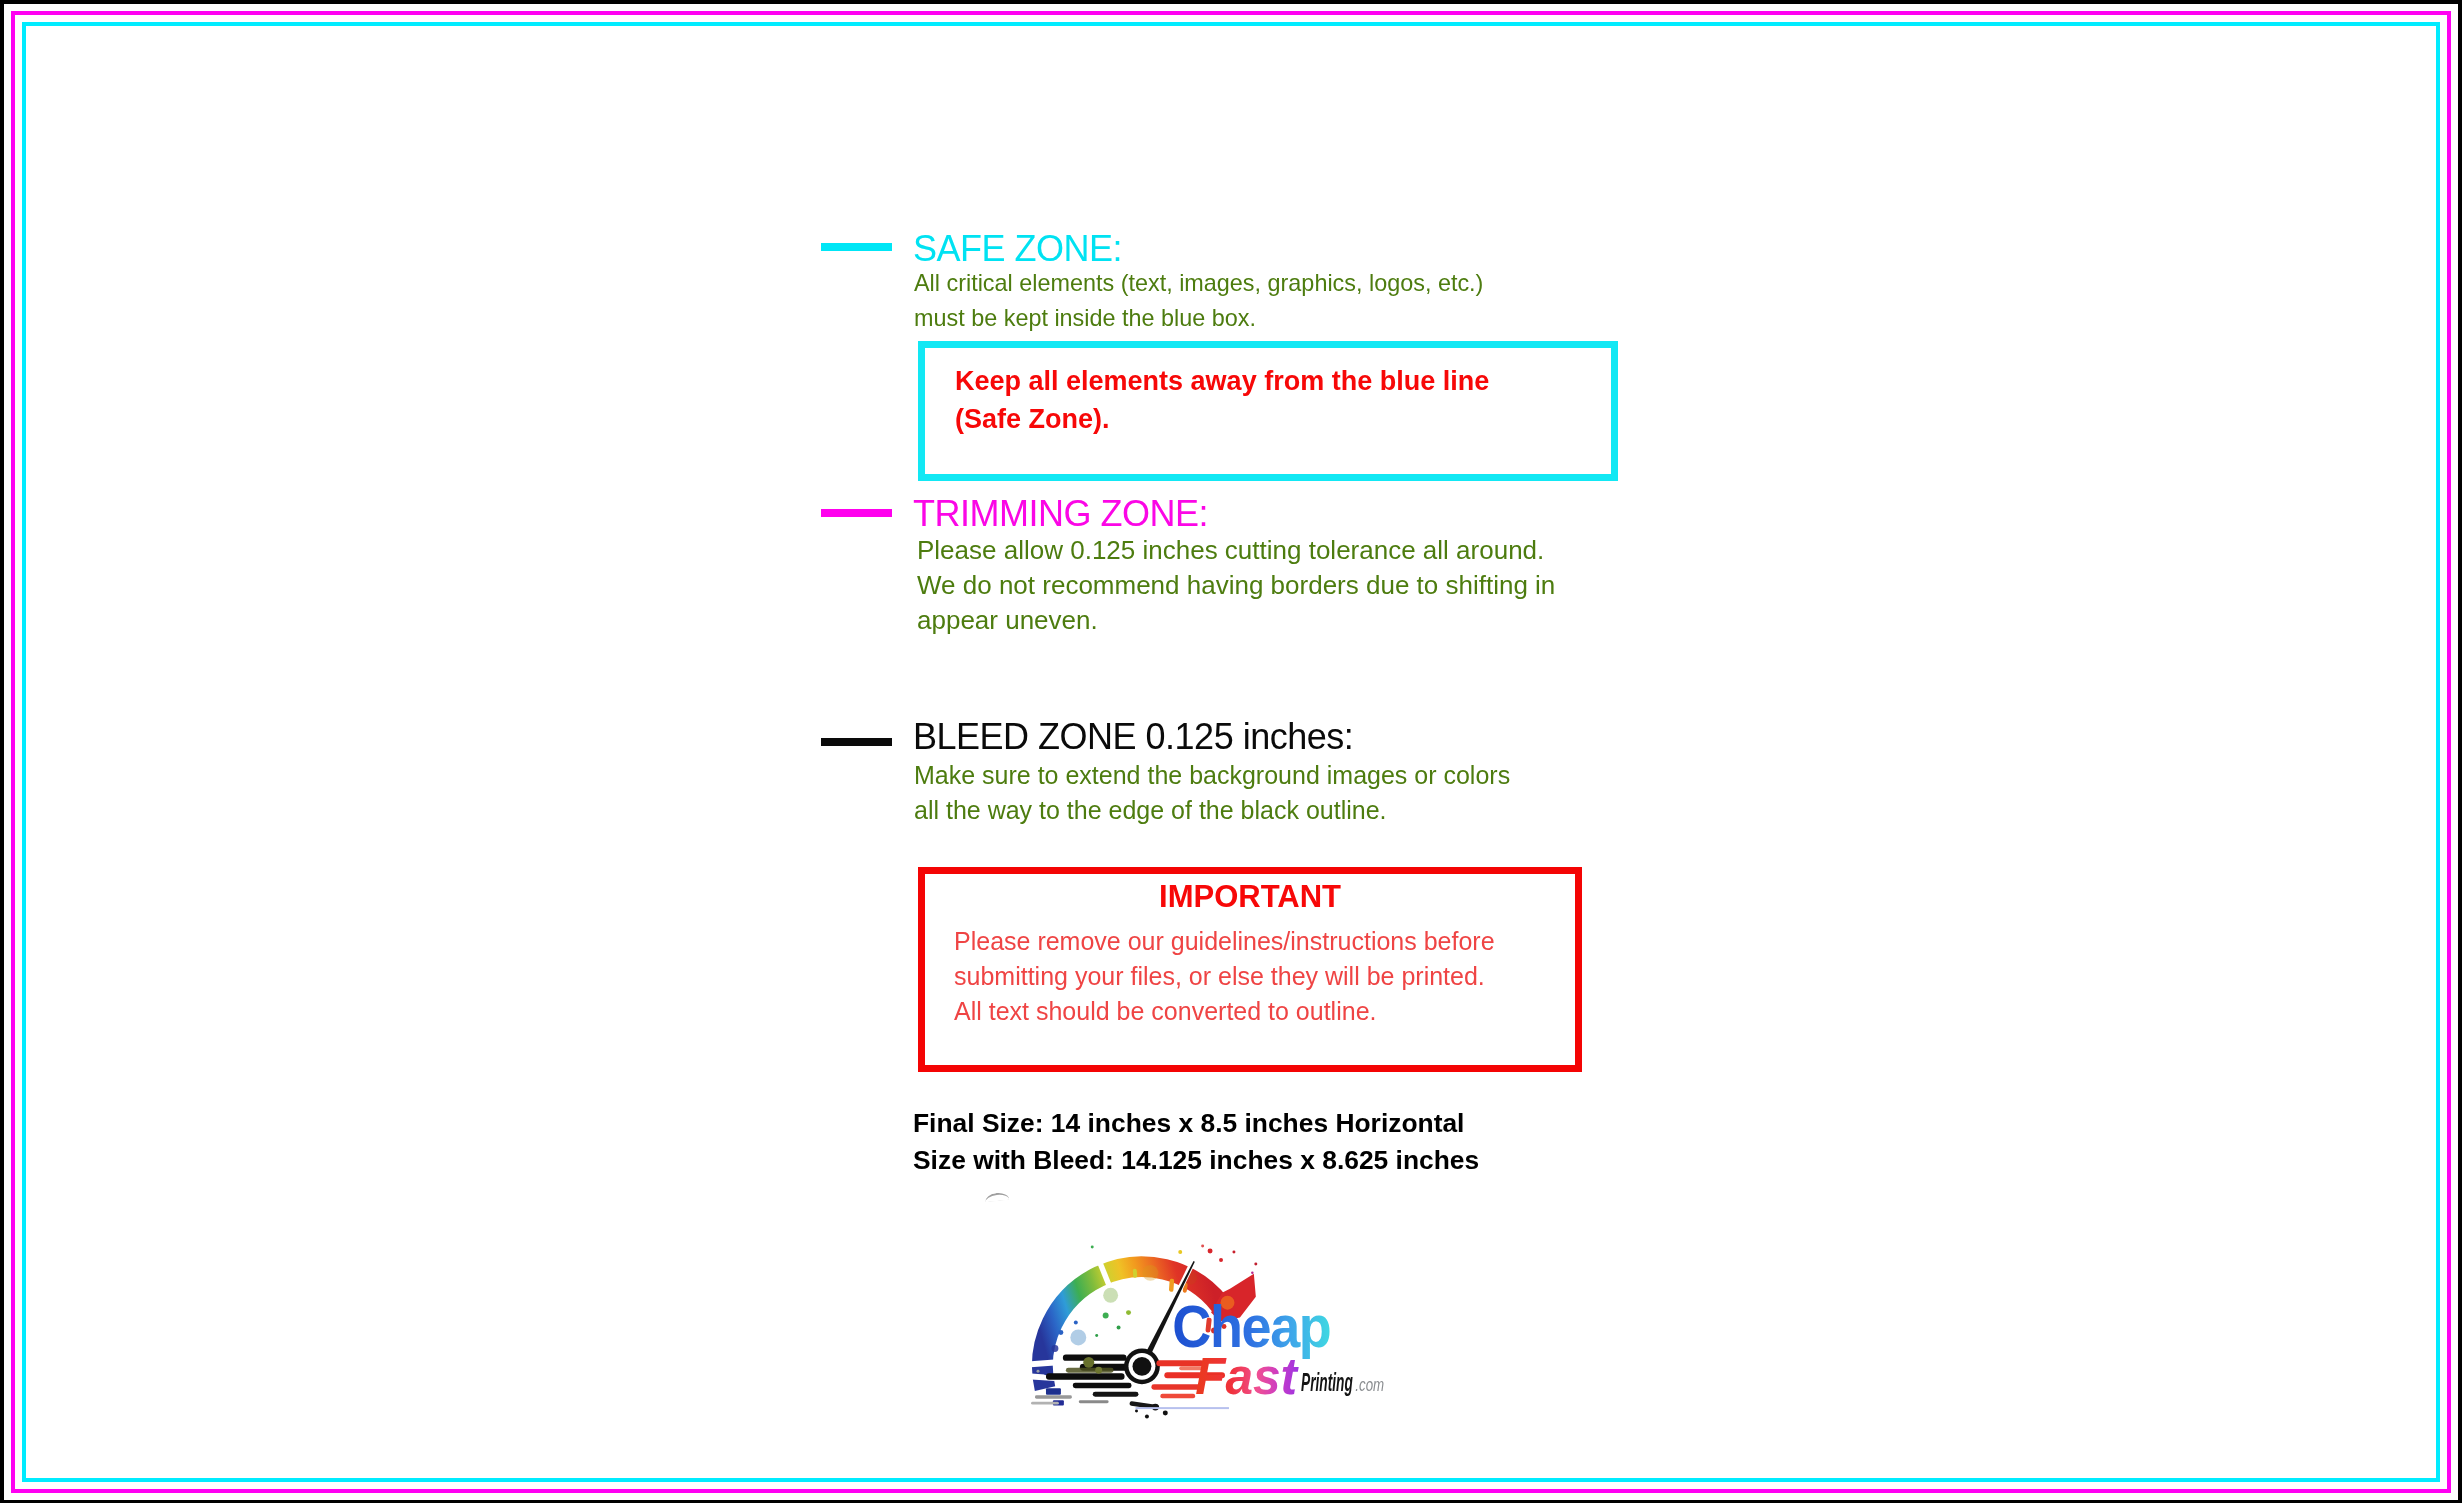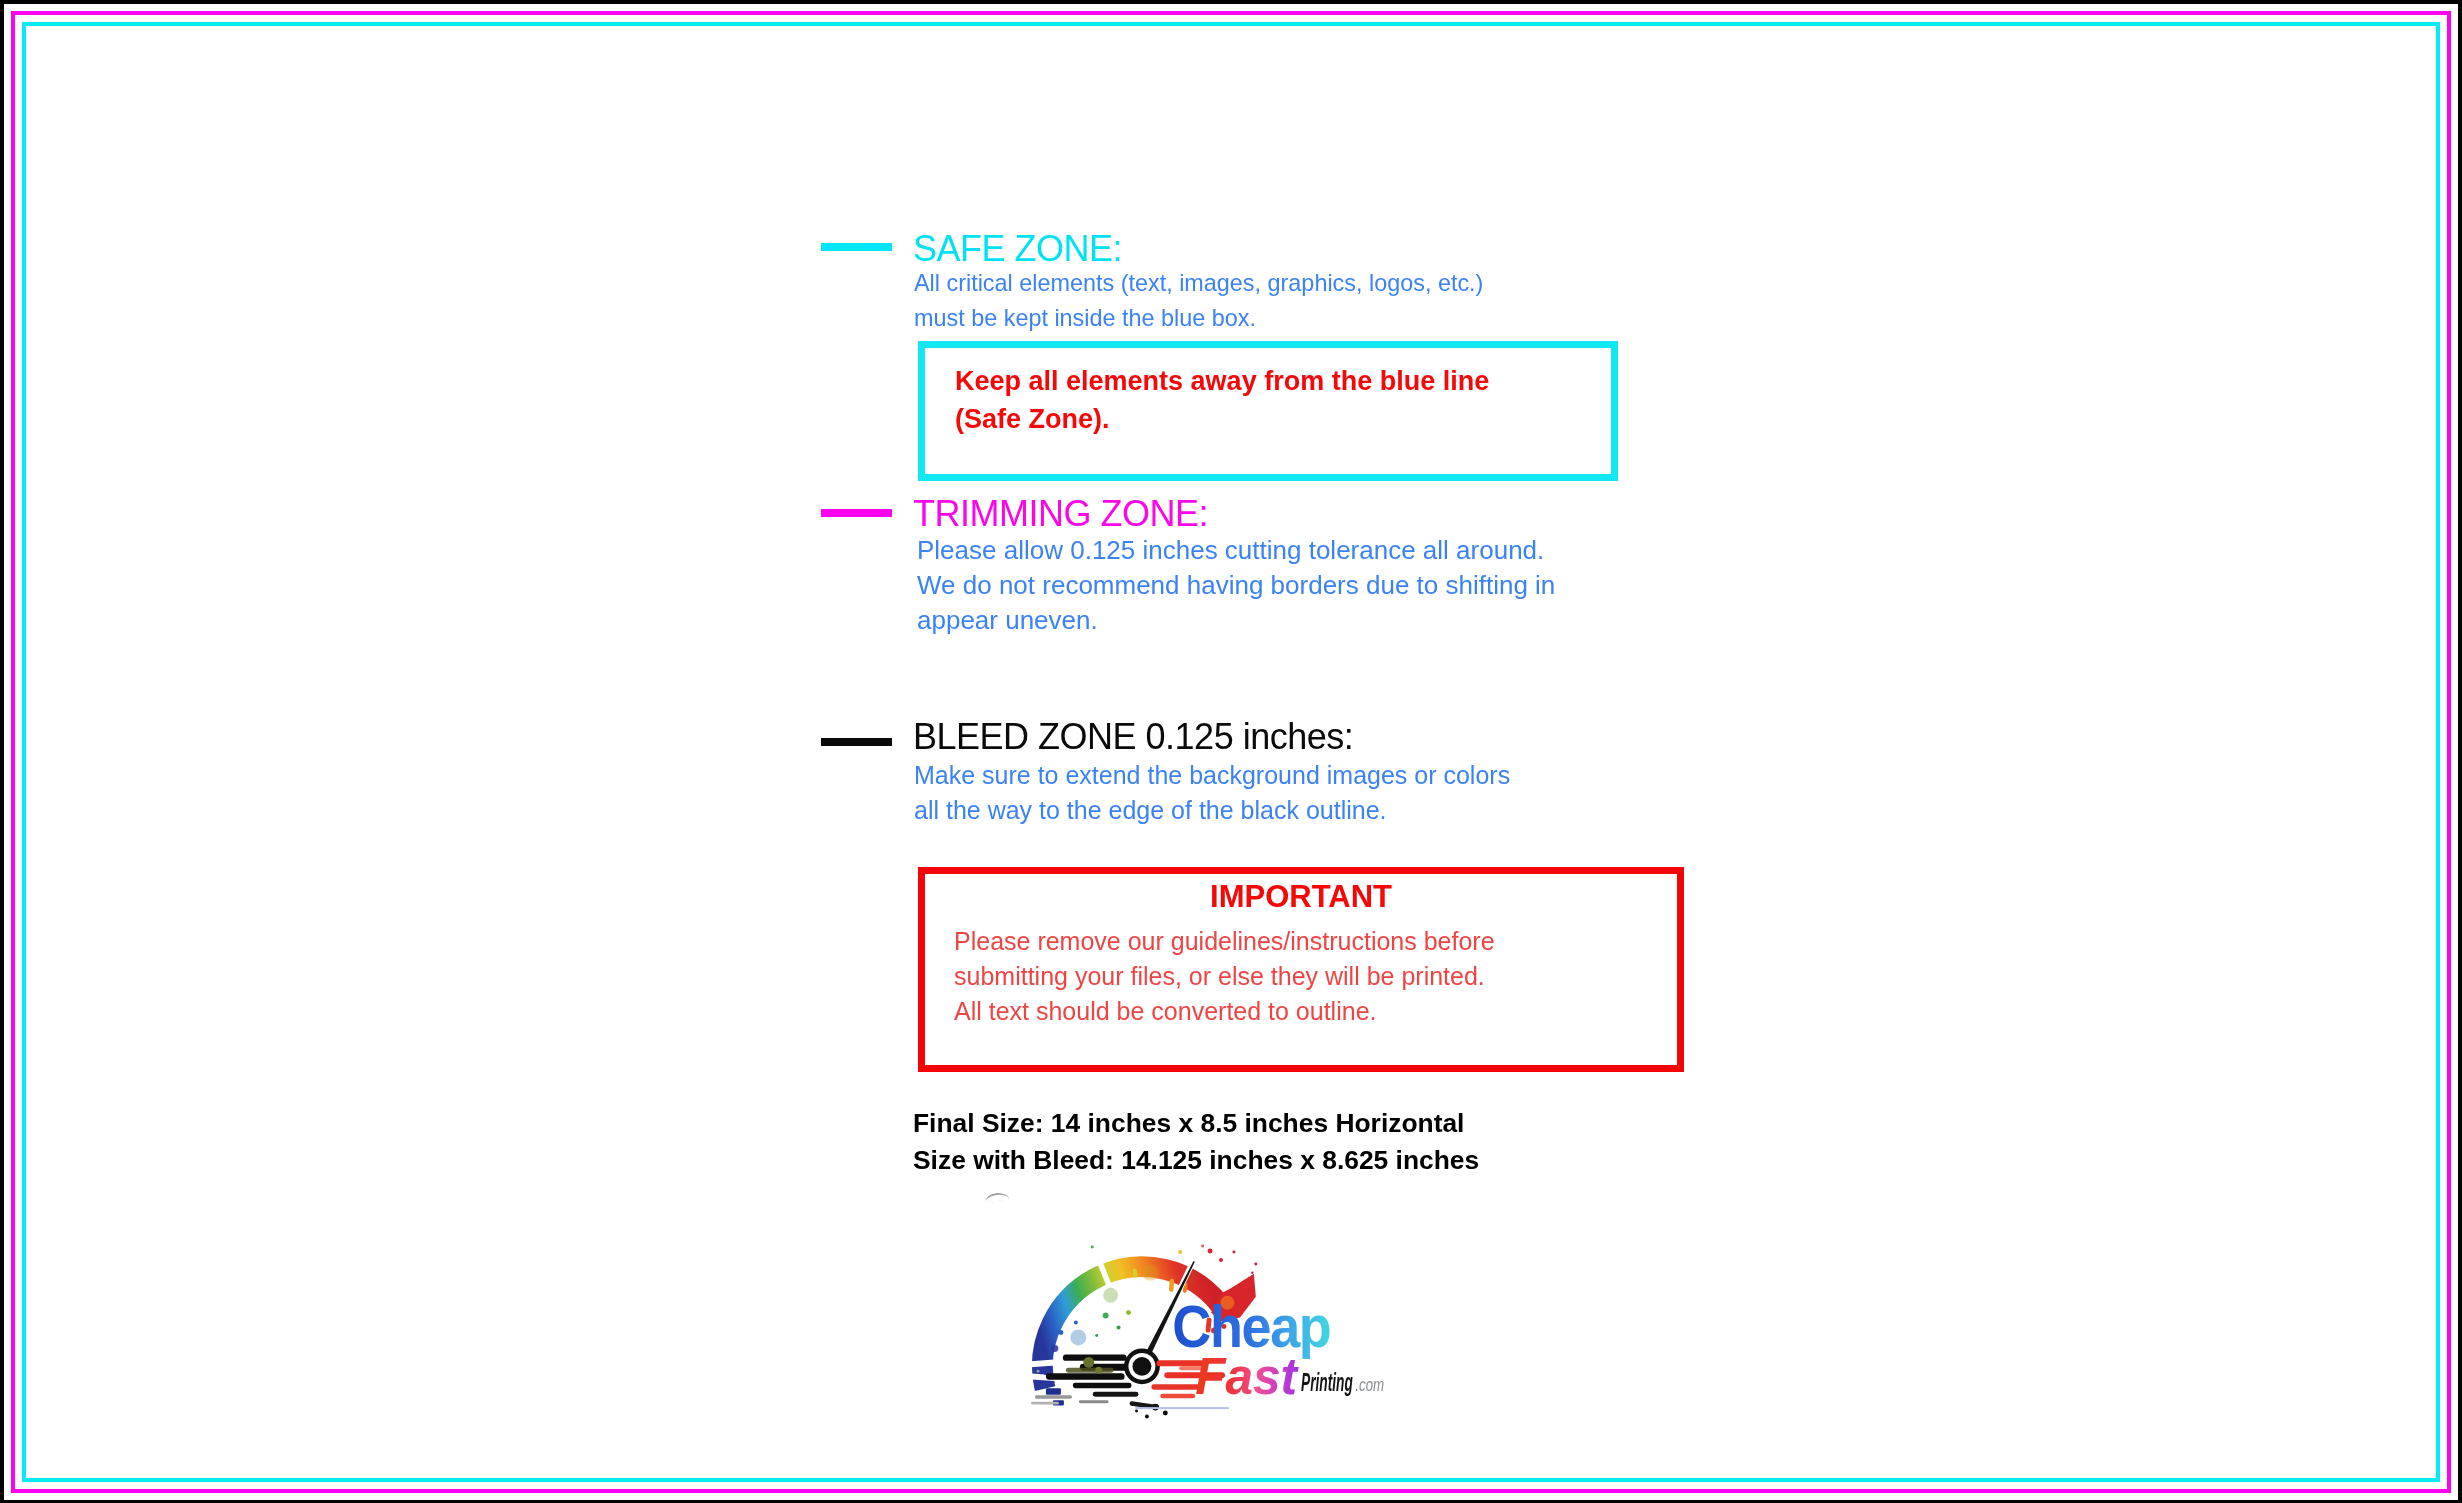--- a/index.html
+++ b/index.html
@@ -17,34 +17,34 @@
   .dash{position:absolute;left:821px;width:71px;height:7.5px;}
   .dash-safe{top:243px;background:#00e6f6;}
   .dash-trim{top:509px;background:#ff00ee;}
   .dash-bleed{top:738px;background:#0a0a0a;}
 
   .zone-heading{position:absolute;left:913px;font-weight:normal;font-size:36px;line-height:39px;letter-spacing:-0.5px;white-space:nowrap;}
   .h-safe{top:229px;color:#00e2f2;}
   .h-trim{top:494px;color:#fb06e6;}
   .h-bleed{top:717px;color:#0a0a0a;}
 
-  .para{position:absolute;color:#3b82f6;white-space:nowrap;}
+  .para{position:absolute;color:#4d7c0f;white-space:nowrap;}
   .para div{display:block;}
   .para-safe{left:914px;top:266px;font-size:23.4px;line-height:35px;}
   .para-trim{left:917px;top:533px;font-size:26px;line-height:35px;}
   .para-bleed{left:914px;top:758px;font-size:25px;line-height:35px;}
 
   .note-box{position:absolute;left:918px;box-sizing:border-box;background:#ffffff;}
   .box-safe{
     top:341px;width:700px;height:140px;border:7px solid #12e8f4;
     padding:14px 20px 0 30px;
   }
   .box-safe .note-line{color:#f70808;font-weight:bold;font-size:27px;line-height:38px;white-space:nowrap;}
   .box-important{
-    top:867px;width:766px;height:205px;border:7px solid #f40404;
+    top:867px;width:664px;height:205px;border:7px solid #f40404;
   }
   .important-title{margin-top:5px;text-align:center;color:#f70808;font-weight:bold;font-size:31px;line-height:35px;}
   .important-lines{margin-top:10px;padding-left:29px;color:#ef4444;font-size:25px;line-height:35px;white-space:nowrap;}
 
   .final-block{position:absolute;left:913px;top:1105px;color:#000;font-weight:bold;font-size:26.4px;line-height:37px;white-space:nowrap;}
 
   .swoosh{
     position:absolute;left:985px;top:1193px;width:24px;height:6px;
     border-top:2px solid #8f8f8f;border-radius:50% 50% 0 0 / 100% 100% 0 0;
     transform:rotate(-6deg);opacity:.85;

